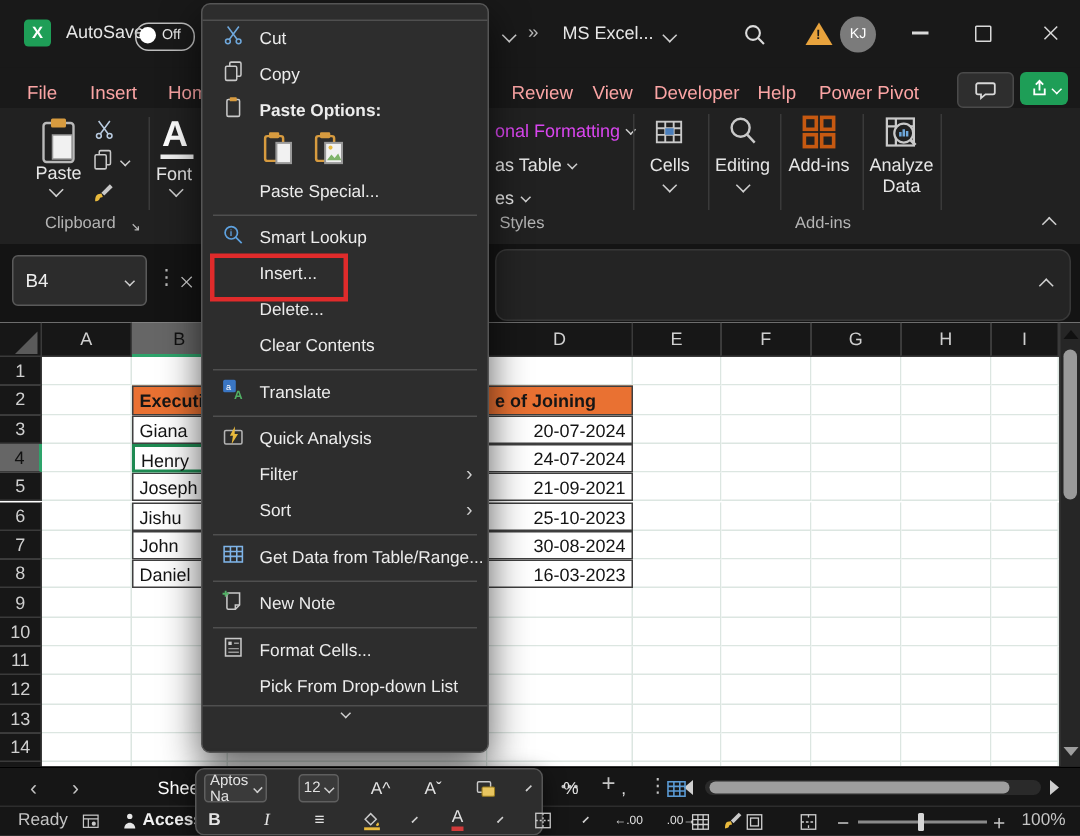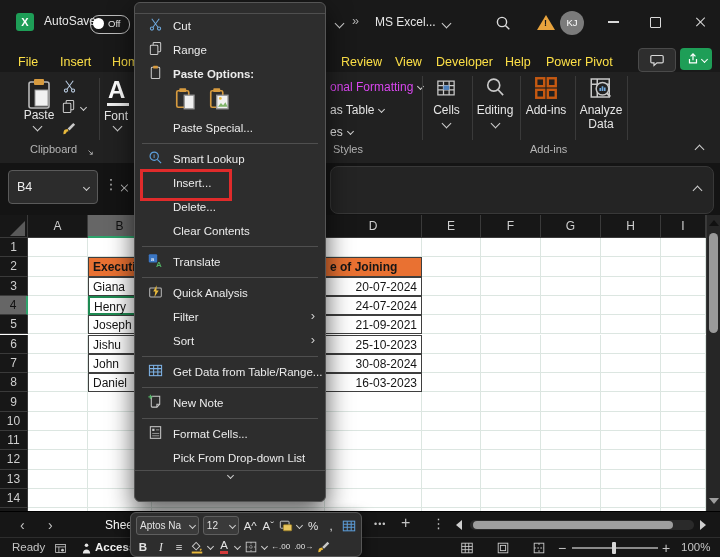--- a/index.html
+++ b/index.html
@@ -20,21 +20,21 @@
   .avatar{width:24px;height:24px;border-radius:50%;background:#7b7b7b;color:#fff;font-size:9.5px;text-align:center;line-height:24px;}
   .warn{width:0;height:0;border-left:9px solid transparent;border-right:9px solid transparent;border-bottom:15px solid #E8A33D;position:relative;}
   .warn:after{content:"!";position:absolute;left:-2px;top:3px;font-size:9px;color:#191919;font-weight:bold;}
   .winbar{width:11px;height:1.5px;background:#d9d9d9;}
   .winbox{width:9px;height:9px;border:1.3px solid #d9d9d9;border-radius:1px;}
   .winx{position:relative;width:12px;height:12px;}
   .winx:before,.winx:after{content:"";position:absolute;left:5.5px;top:0;width:1.4px;height:12px;background:#d9d9d9;}
   .winx:before{transform:rotate(45deg);}.winx:after{transform:rotate(-45deg);}
   
   #tabrow{left:0;top:45px;width:720px;height:27px;background:#191919;}
-  .rtab{position:absolute;top:4px;height:27px;line-height:26px;color:#fde047;font-size:12.5px;}
+  .rtab{position:absolute;top:4px;height:27px;line-height:26px;color:#fca5a5;font-size:12.5px;}
   .rtab.active:after{content:"";position:absolute;left:-4px;right:-4px;bottom:0;height:3px;background:#2EA36B;border-radius:2px;}
   .cmtbtn{left:638px;top:3px;width:36px;height:22px;background:#2e2e2e;border:1px solid #4a4a4a;border-radius:4px;display:flex;align-items:center;justify-content:center;}
   .sharebtn{left:680px;top:3px;width:32px;height:22px;background:#1E9E57;border-radius:4px;display:flex;align-items:center;justify-content:center;gap:2px;}
   
   #ribbon{left:0;top:72px;width:720px;height:91px;background:#212121;border-bottom:1px solid #0b0b0b;}
   .grplabel{color:#b5b5b5;font-size:11px;}
   .ribbtn-label{color:#e6e6e6;font-size:12px;text-align:center;}
   
   #formularow{left:0;top:163px;width:720px;height:52px;background:#141414;}
   .namebox{left:8px;top:7px;width:90px;height:34px;background:#2c2c2c;border:1px solid #5a5a5a;border-radius:4px;color:#eee;font-size:12.5px;line-height:33px;padding-left:8px;box-sizing:border-box;}
@@ -55,21 +55,21 @@
   .mdiv{height:7px;display:flex;align-items:center;}
   .mdiv div{height:1px;background:#4f4f4f;width:100%;margin:0 7px;}
   .subarrow{position:absolute;right:10px;color:#cfcfcf;font-size:13px;top:3px;}
   .redbox{position:absolute;left:5px;top:-2px;width:86px;height:26px;border:3px solid #E02B2B;z-index:5;}
   
   #sheetbar{left:0;top:511px;width:720px;height:26px;background:#161616;border-top:1px solid #000;}
   #statusbar{left:0;top:537px;width:720px;height:20px;background:#161616;border-top:1px solid #2d2d2d;}
   .sbtxt{color:#c4c4c4;font-size:11.5px;}
   
   #minibar{left:130px;top:512px;width:232px;height:45px;background:#2d2d2d;border:1px solid #565656;border-radius:6px;box-shadow:0 4px 14px rgba(0,0,0,.6);z-index:30;box-sizing:border-box;padding:3px 5px;}
-  .mrow{display:flex;align-items:center;height:19px;gap:4px;}
+  .mrow{display:flex;align-items:center;height:19px;gap:21px;}
   .mbtn{color:#e3e3e3;font-size:11.5px;display:flex;align-items:center;justify-content:center;min-width:14px;height:17px;}
   .mbox{background:#3a3a3a;border:1px solid #5f5f5f;border-radius:3px;color:#e3e3e3;font-size:10px;height:17px;display:flex;align-items:center;padding:0 3px;gap:3px;}
   .tri-l{width:0;height:0;border-top:5px solid transparent;border-bottom:5px solid transparent;border-right:6px solid #cfcfcf;}
   .tri-r{width:0;height:0;border-top:5px solid transparent;border-bottom:5px solid transparent;border-left:6px solid #cfcfcf;}
   .tri-u{width:0;height:0;border-left:5px solid transparent;border-right:5px solid transparent;border-bottom:6px solid #111;}
   .tri-d{width:0;height:0;border-left:5px solid transparent;border-right:5px solid transparent;border-top:6px solid #9e9e9e;}
 </style>
 </head>
 <body>
 
@@ -463,21 +463,21 @@
           </svg></span>
         <span class="mlabel">Cut</span>
       </div>
       <div class="mitem">
         <span class="mico"><svg width="15" height="15" viewBox="0 0 16 16" xmlns="http://www.w3.org/2000/svg">
             <g stroke="#c9c9c9" stroke-width="1.1" fill="none">
               <rect x="5.5" y="1.5" width="8" height="10" rx="1"></rect>
               <rect x="2.5" y="4.5" width="8" height="10" rx="1" fill="#2d2d2d"></rect>
             </g>
           </svg></span>
-        <span class="mlabel">Range</span>
+        <span class="mlabel">Copy</span>
       </div>
       <div class="mitem">
         <span class="mico"><svg width="15" height="15" viewBox="0 0 16 16" xmlns="http://www.w3.org/2000/svg">
             <rect x="3.5" y="2.5" width="9" height="12" rx="1" stroke="#c9c9c9" fill="none" stroke-width="1.1"></rect>
             <rect x="5.5" y="0.8" width="5" height="3" rx="0.6" fill="#d79b3f"></rect>
           </svg></span>
         <span class="mlabel" style="font-weight: bold;">Paste Options:</span>
       </div>
       <div class="mitem" style="height: 30px;">
         <span style="position: absolute; left: 38px;"><svg width="24" height="24" viewBox="0 0 16 16" xmlns="http://www.w3.org/2000/svg">

